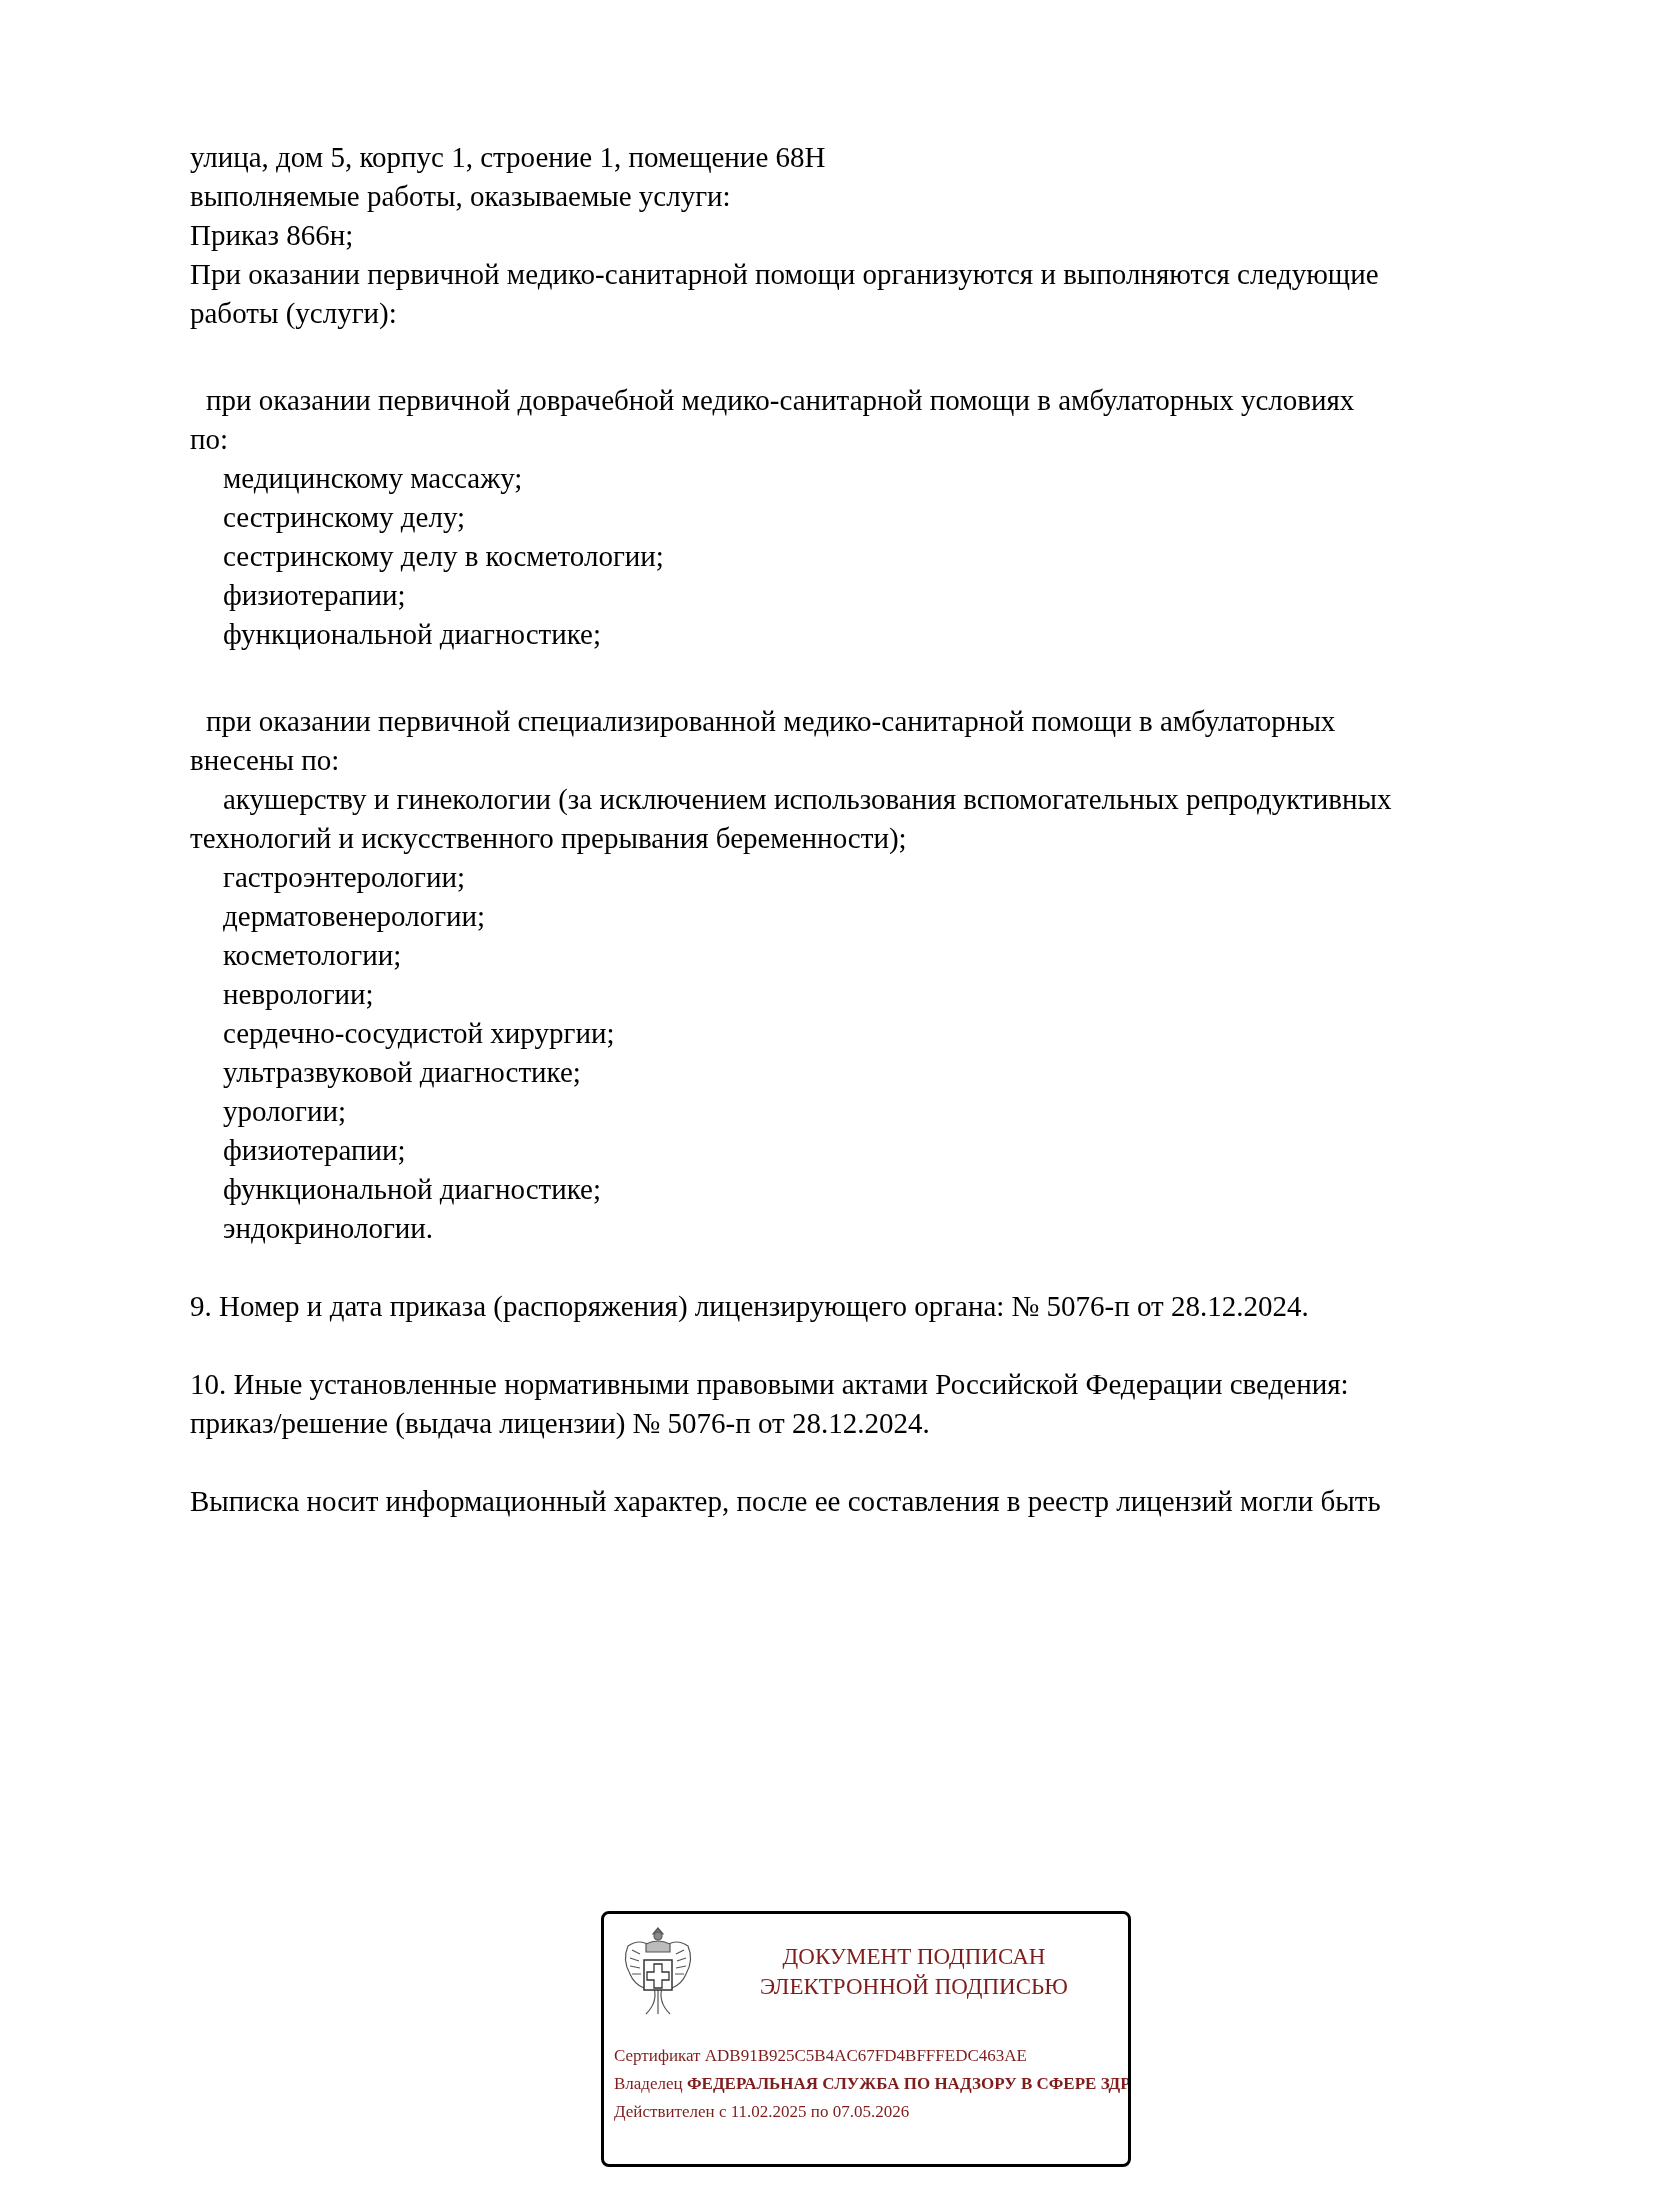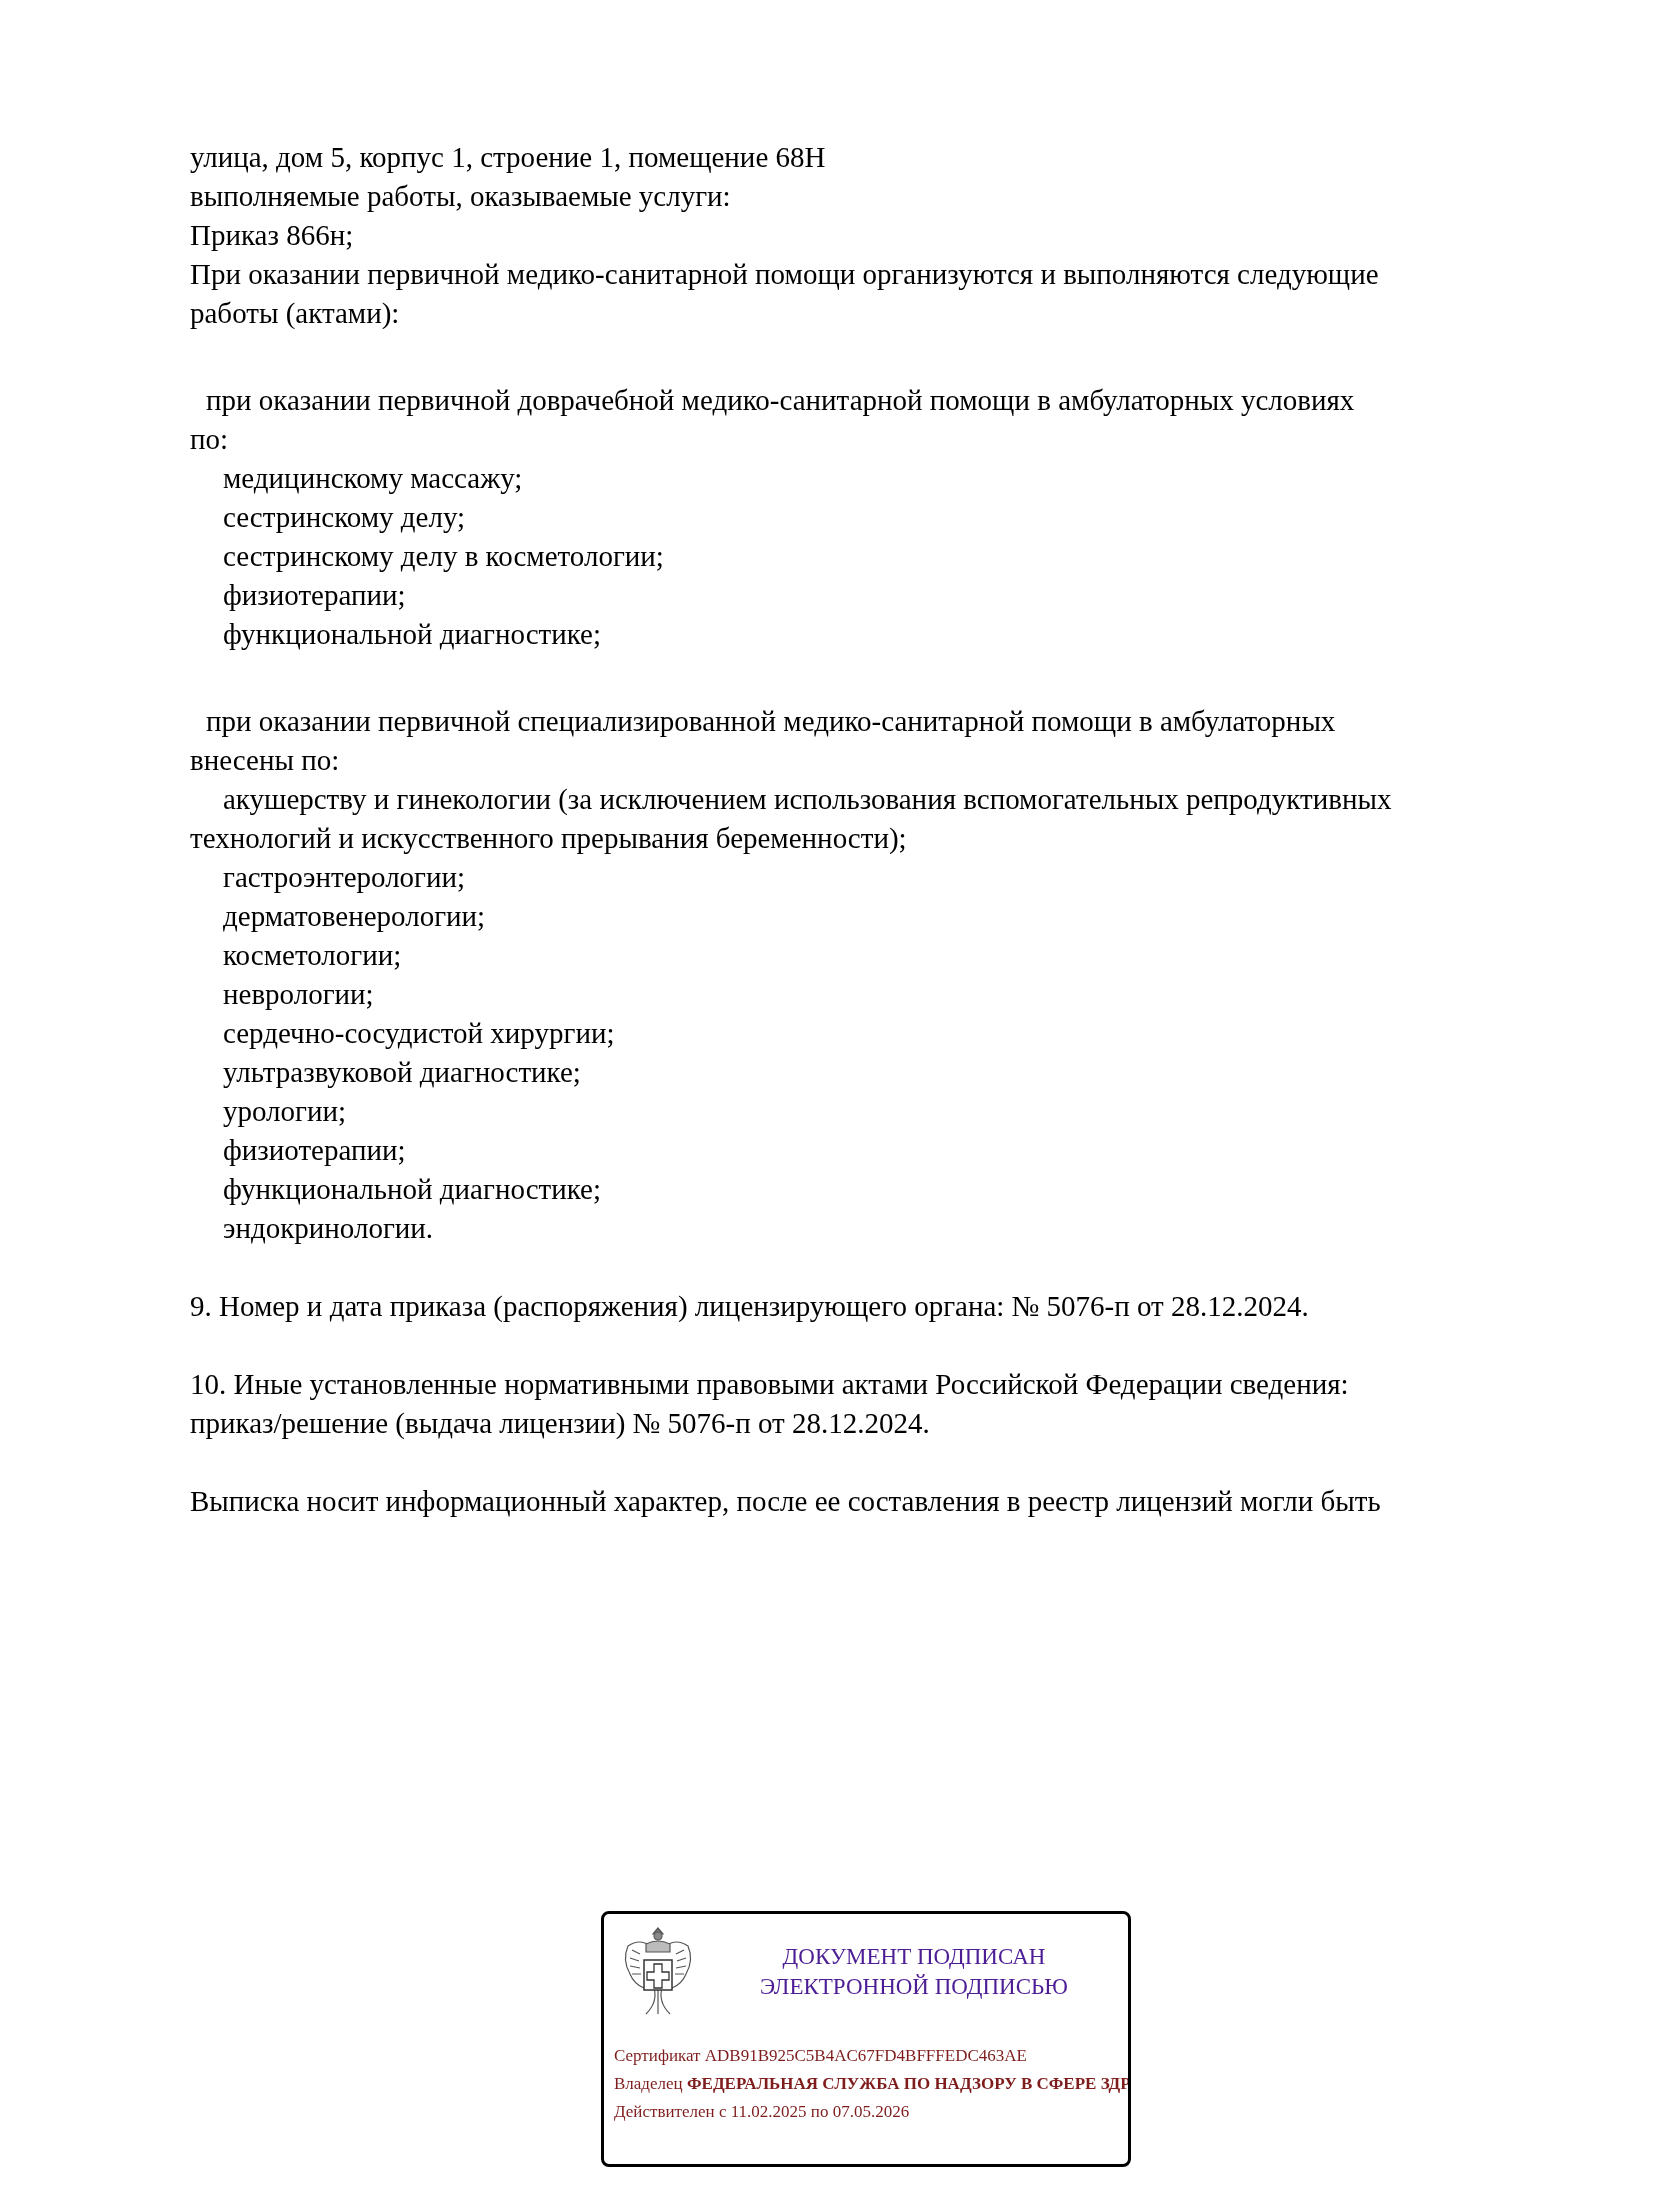--- a/index.html
+++ b/index.html
@@ -7,35 +7,35 @@
          font-family: "Liberation Serif", "DejaVu Serif", serif; color: #000; }
   .page { position: absolute; left: 190px; top: 138px; width: 1350px; }
   .line { font-size: 29px; line-height: 39px; white-space: pre; }
   .ind1 { padding-left: 16px; margin-top: 48px; }
   .ind2 { padding-left: 33px; font-family: Liberation Serif, serif; }
   .gap { height: 39px; }
   .stamp { position: absolute; left: 601px; top: 1911px; width: 530px; height: 256px;
            border: 3px solid #000; border-radius: 8px; box-sizing: border-box; overflow: hidden; }
   .emblem { position: absolute; left: 14px; top: 10px; width: 80px; height: 96px; }
   .stamp-title { position: absolute; left: 105px; top: 28px; width: 410px; text-align: center;
-                 font-size: 23px; line-height: 30px; color: #4c1d95; }
+                 font-size: 23px; line-height: 30px; color: #7f1d1d; }
   .stamp-info { position: absolute; left: 10px; top: 128px; font-size: 17px; line-height: 28px;
                 white-space: nowrap; color: #7f1d1d; }
   .stamp-info b { font-weight: bold; }
 </style>
 </head>
 <body>
 
 <div class="page">
   <div id="lines">
       <div class="line">улица, дом 5, корпус 1, строение 1, помещение 68Н</div>
       <div class="line">выполняемые работы, оказываемые услуги:</div>
       <div class="line">Приказ 866н;</div>
       <div class="line">При оказании первичной медико-санитарной помощи организуются и выполняются следующие</div>
-      <div class="line">работы (актами):</div>
+      <div class="line">работы (услуги):</div>
       <div class="line ind1">при оказании первичной доврачебной медико-санитарной помощи в амбулаторных условиях</div>
       <div class="line">по:</div>
       <div class="line ind2">медицинскому массажу;</div>
       <div class="line ind2">сестринскому делу;</div>
       <div class="line ind2">сестринскому делу в косметологии;</div>
       <div class="line ind2">физиотерапии;</div>
       <div class="line ind2">функциональной диагностике;</div>
       <div class="line ind1">при оказании первичной специализированной медико-санитарной помощи в амбулаторных</div>
       <div class="line">внесены по:</div>
       <div class="line ind2">акушерству и гинекологии (за исключением использования вспомогательных репродуктивных</div>

